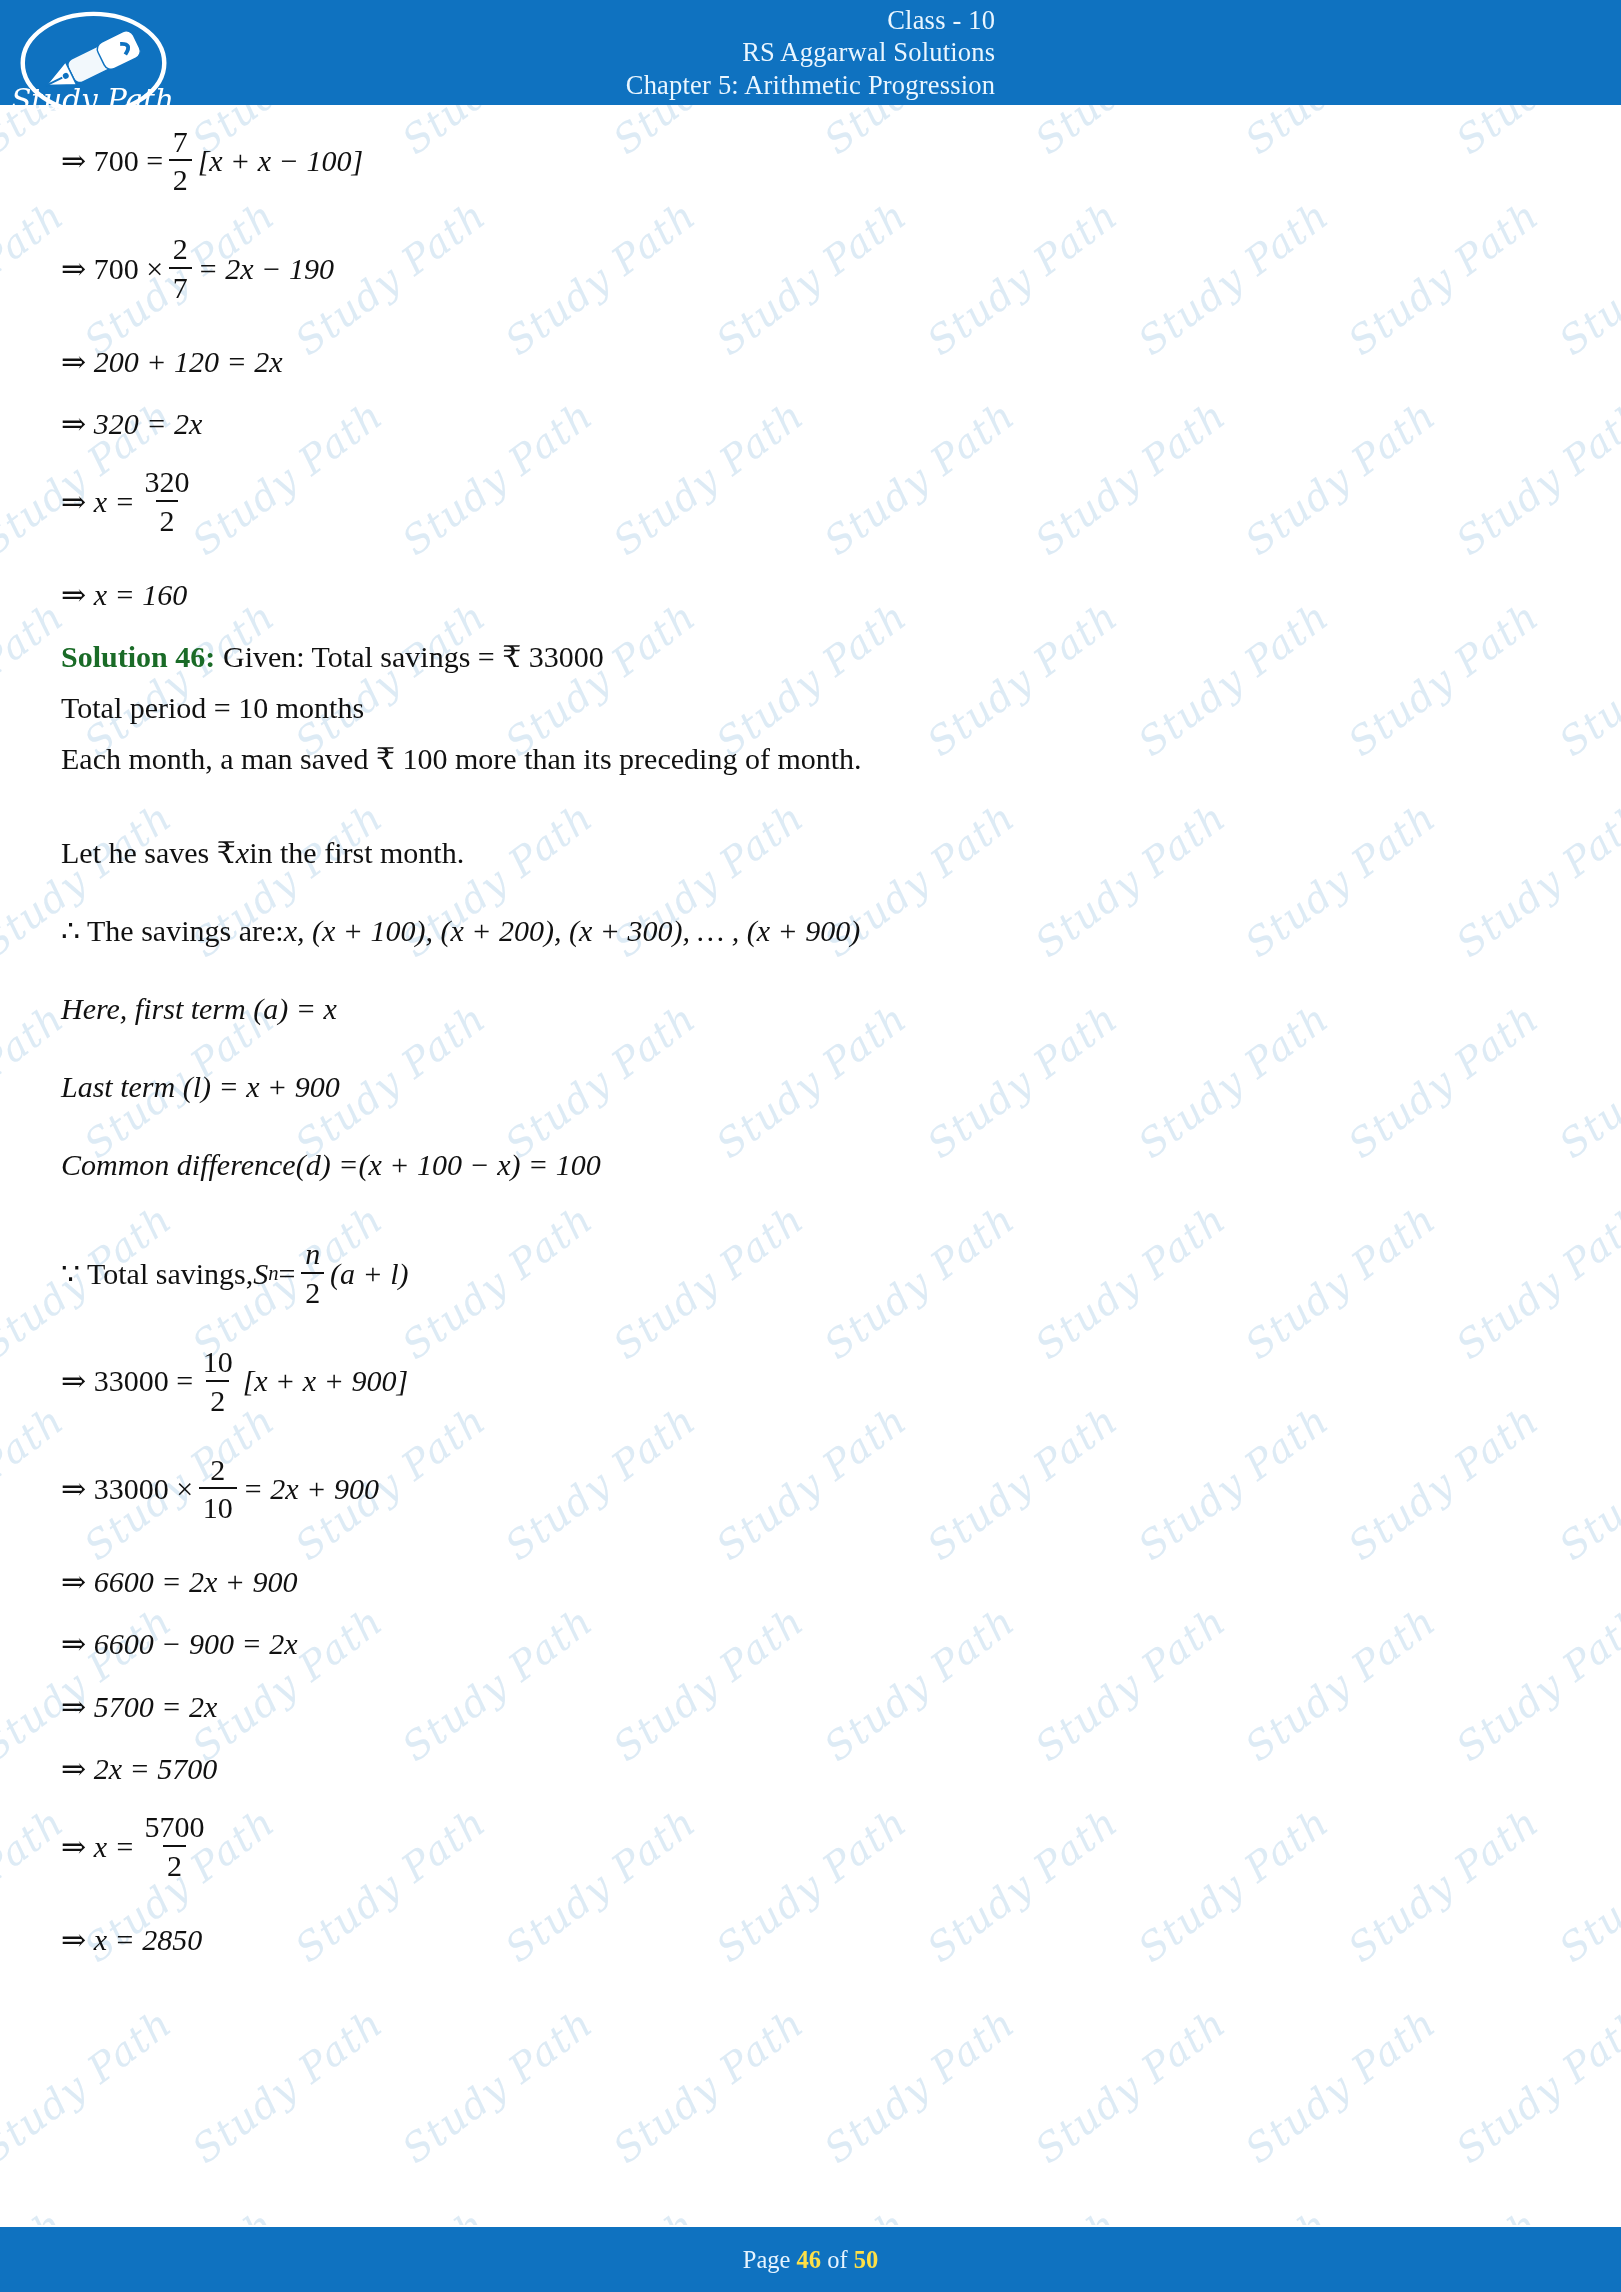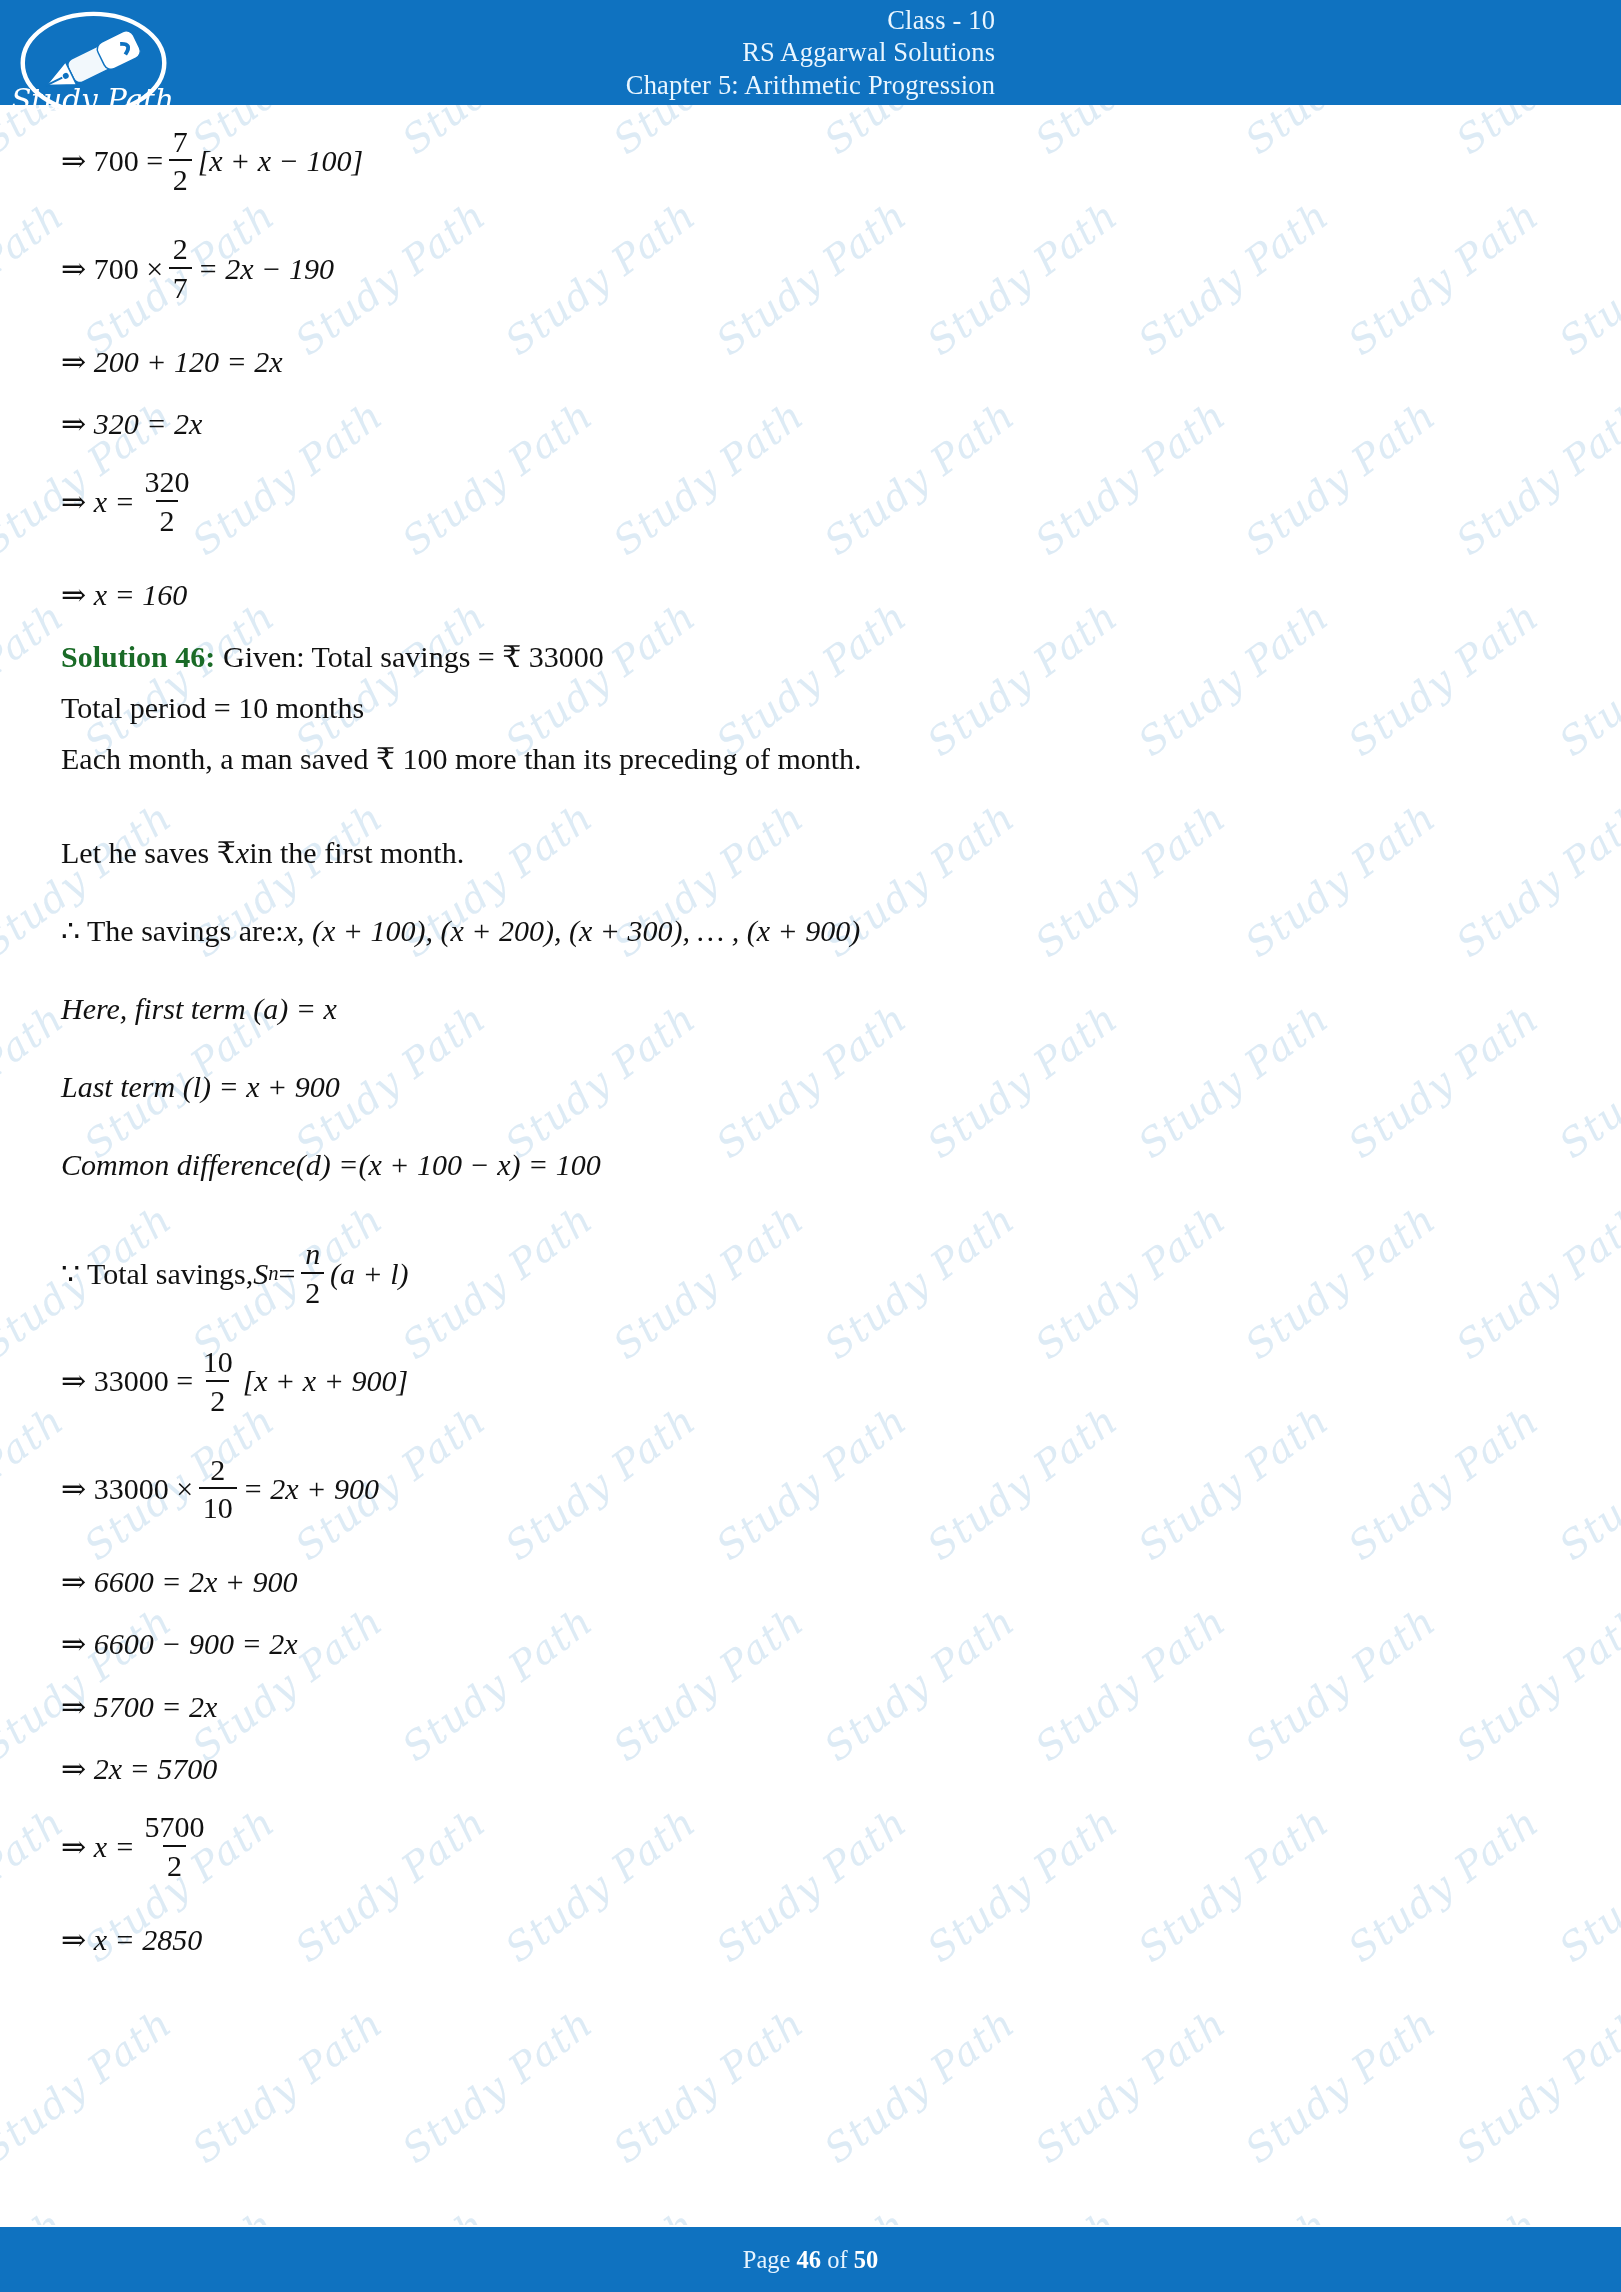--- a/index.html
+++ b/index.html
@@ -134,21 +134,21 @@
     display: flex;
     align-items: center;
     justify-content: center;
     z-index: 5;
   }
   .footer-text {
     color: #e6f4ff;
     font-size: 24.5px;
     font-family: "Liberation Serif", "DejaVu Serif", serif;
   }
-  .footer-text b { color: #ffffff; }
+  .footer-text b { color: #fde047; }
 </style>
 </head>
 <body>
 
 <div class="page">
 
   <div class="watermark-layer" id="wm-layer">
       <span class="wm" style="color: rgb(220, 234, 245); left: 0px; top: 118px;">Study Path</span>
       <span class="wm" style="color: rgb(220, 234, 245); left: 211px; top: 118px;">Study Path</span>
       <span class="wm" style="color: rgb(220, 234, 245); left: 421px; top: 118px;">Study Path</span>

